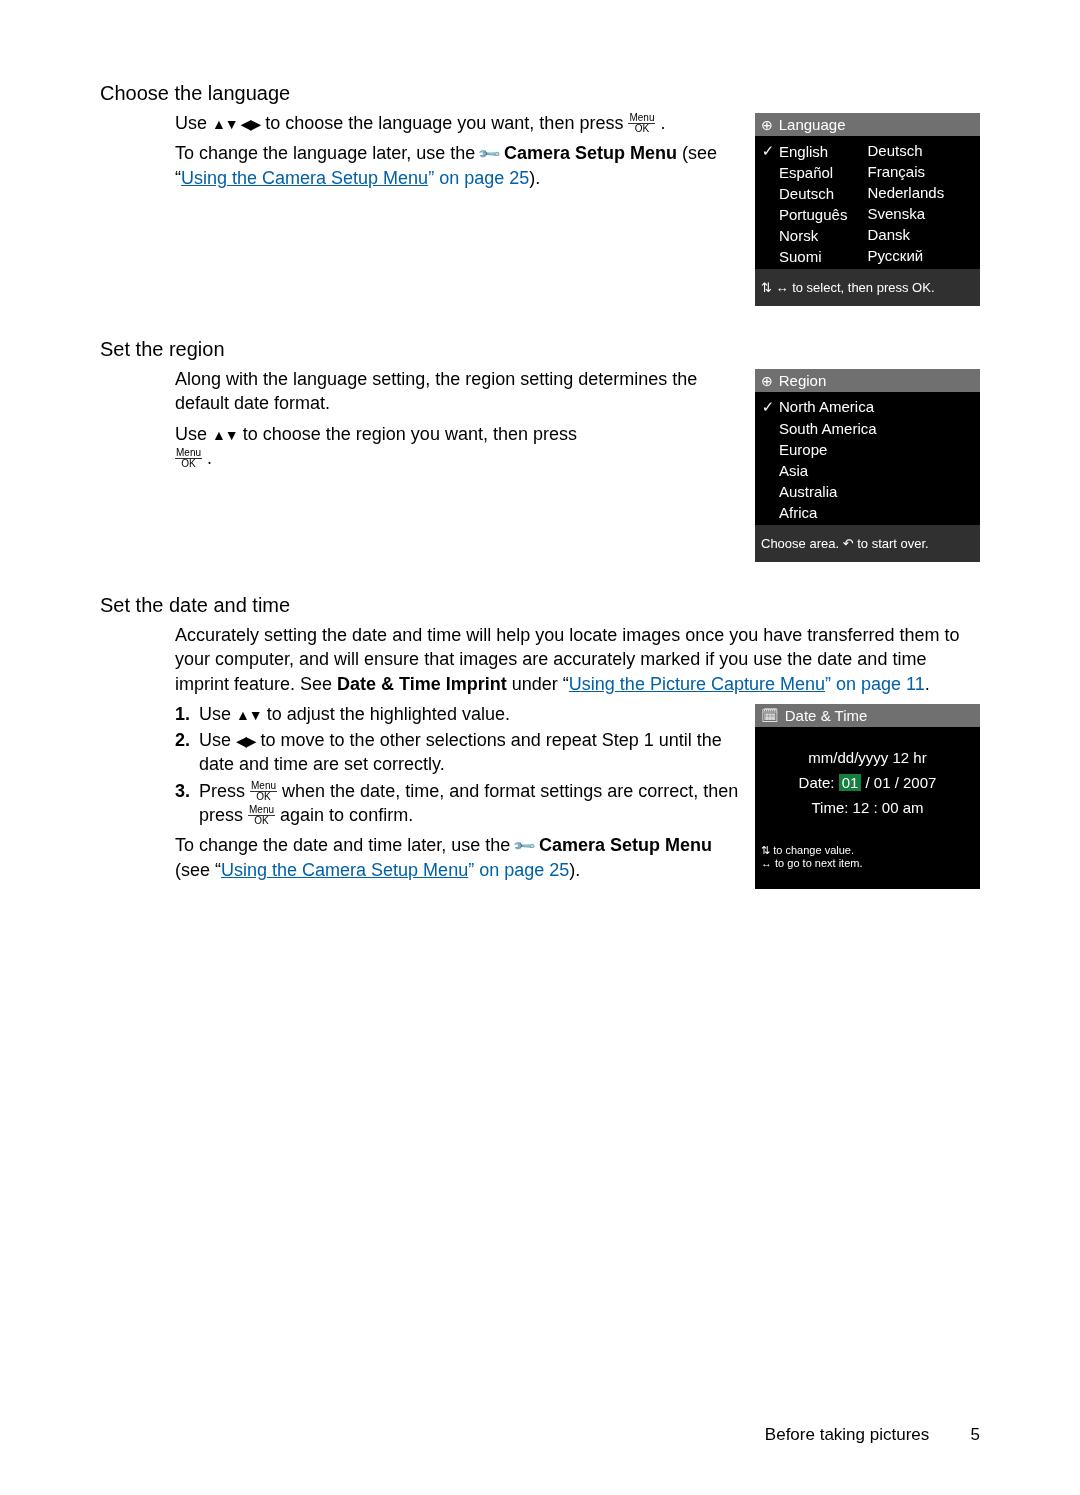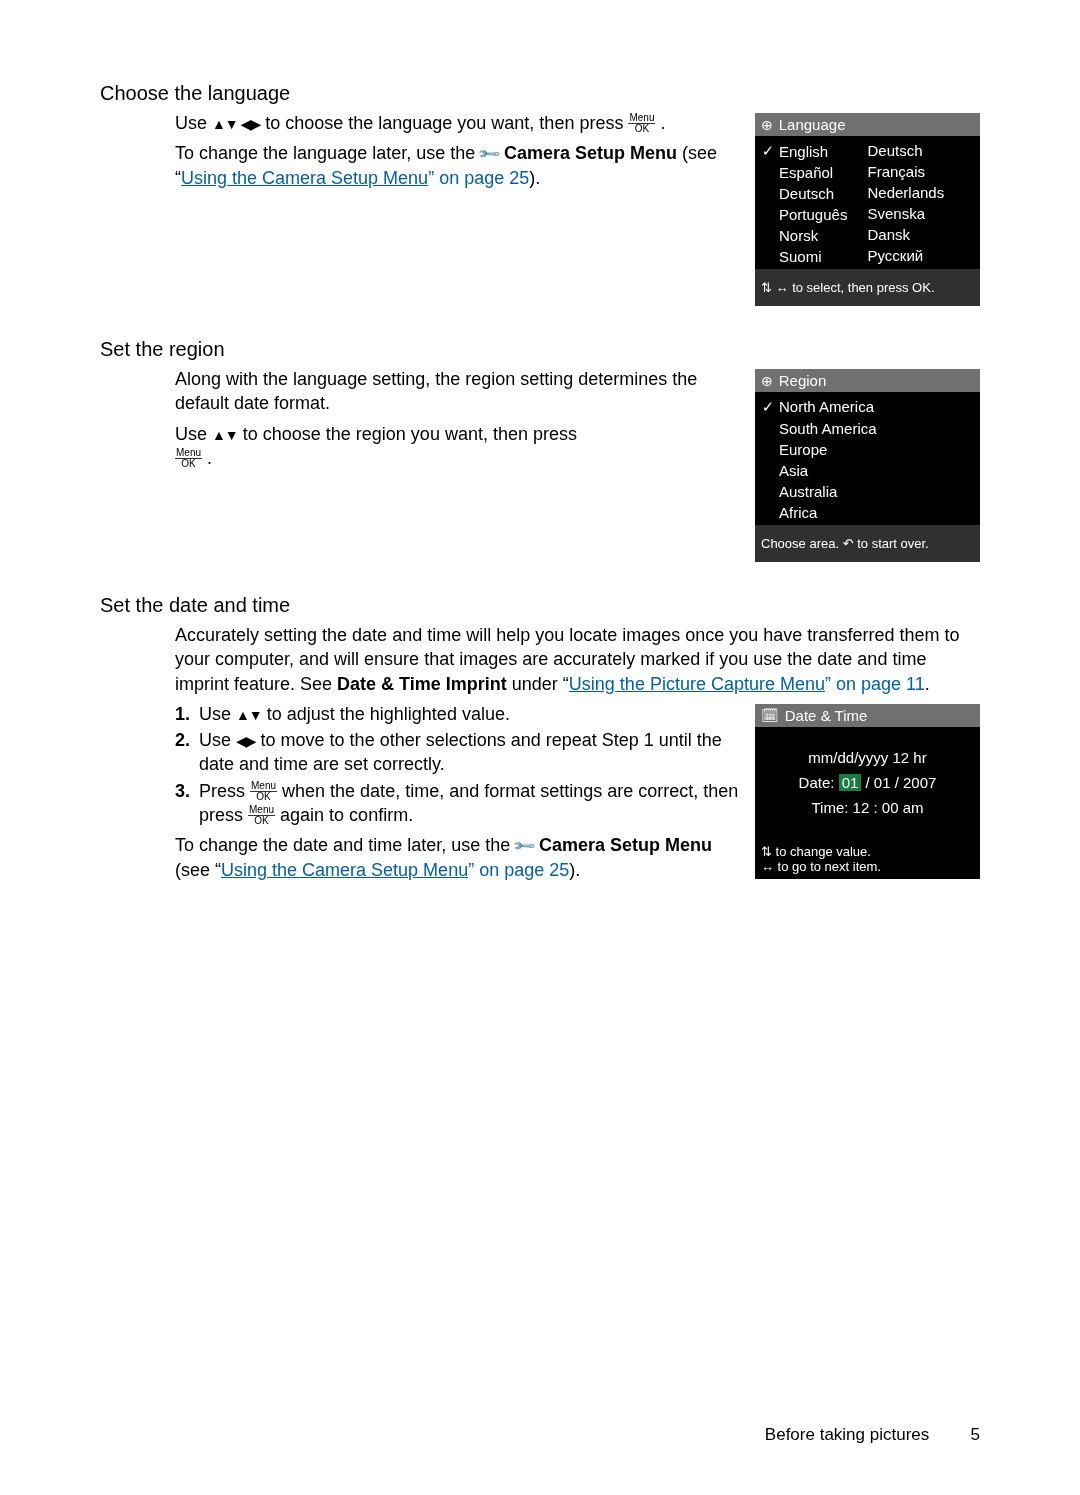--- a/index.html
+++ b/index.html
@@ -88,21 +88,21 @@
   .dt-lcd { width:225px; }
   .dt-body {
     text-align:center;
     padding:14px 6px 16px 6px;
     font-size:15px;
   }
   .dt-body .line { margin: 8px 0; }
   .dt-body .hl {
     background:#15803d; padding:0 3px;
   }
-  .dt-footer { background:#000; padding:4px 6px 5px 6px; font-size:13px;}
+  .dt-footer { background:#000; padding:4px 6px 20px 6px; font-size:11px;}
 
   ol.steps { margin: 0 0 6px 0; padding-left: 0; list-style: none; }
   ol.steps li { display:flex; margin-bottom:2px; }
   ol.steps li .num { font-weight:bold; width:24px; flex:0 0 auto;}
   ol.steps li .txt { flex:1; }
 
   .footer {
     position: absolute;
     bottom: 50px;
     right: 100px;

